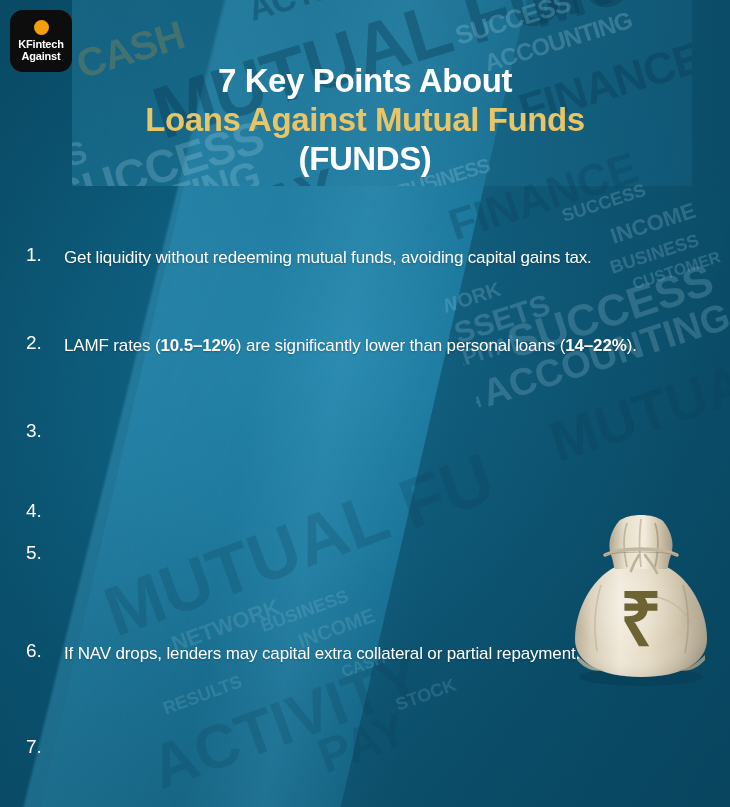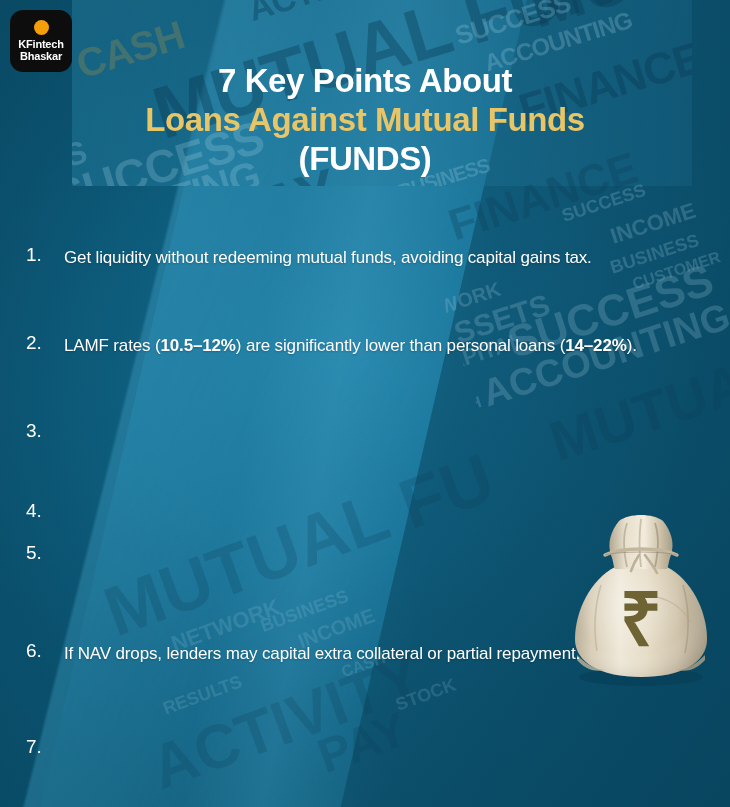--- a/index.html
+++ b/index.html
@@ -257,21 +257,21 @@
     <span class="wtag lt" style="left:30px;  top:168px; font-size:18px;">RESULTS</span>
     <span class="wtag" style="left:0px;   top:196px; font-size:62px;">ACTIVITY</span>
     <span class="wtag lt" style="left:210px; top:196px; font-size:16px;">CASH</span>
     <span class="wtag" style="left:160px; top:250px; font-size:48px;">PAY</span>
     <span class="wtag lt" style="left:250px; top:244px; font-size:18px;">STOCK</span>
   </div>
 
   <div id="logo">
     <div class="dot"></div>
     <div class="l1">KFintech</div>
-    <div class="l2">Bhaskar</div>
+    <div class="l2">Against</div>
   </div>
 
   <div id="title-block">
     <div class="t-line t-white">7 Key Points About</div>
     <div class="t-line t-gold">Loans Against Mutual Funds</div>
     <div class="t-line t-white">(FUNDS)</div>
   </div>
 
   <div id="list">
 

